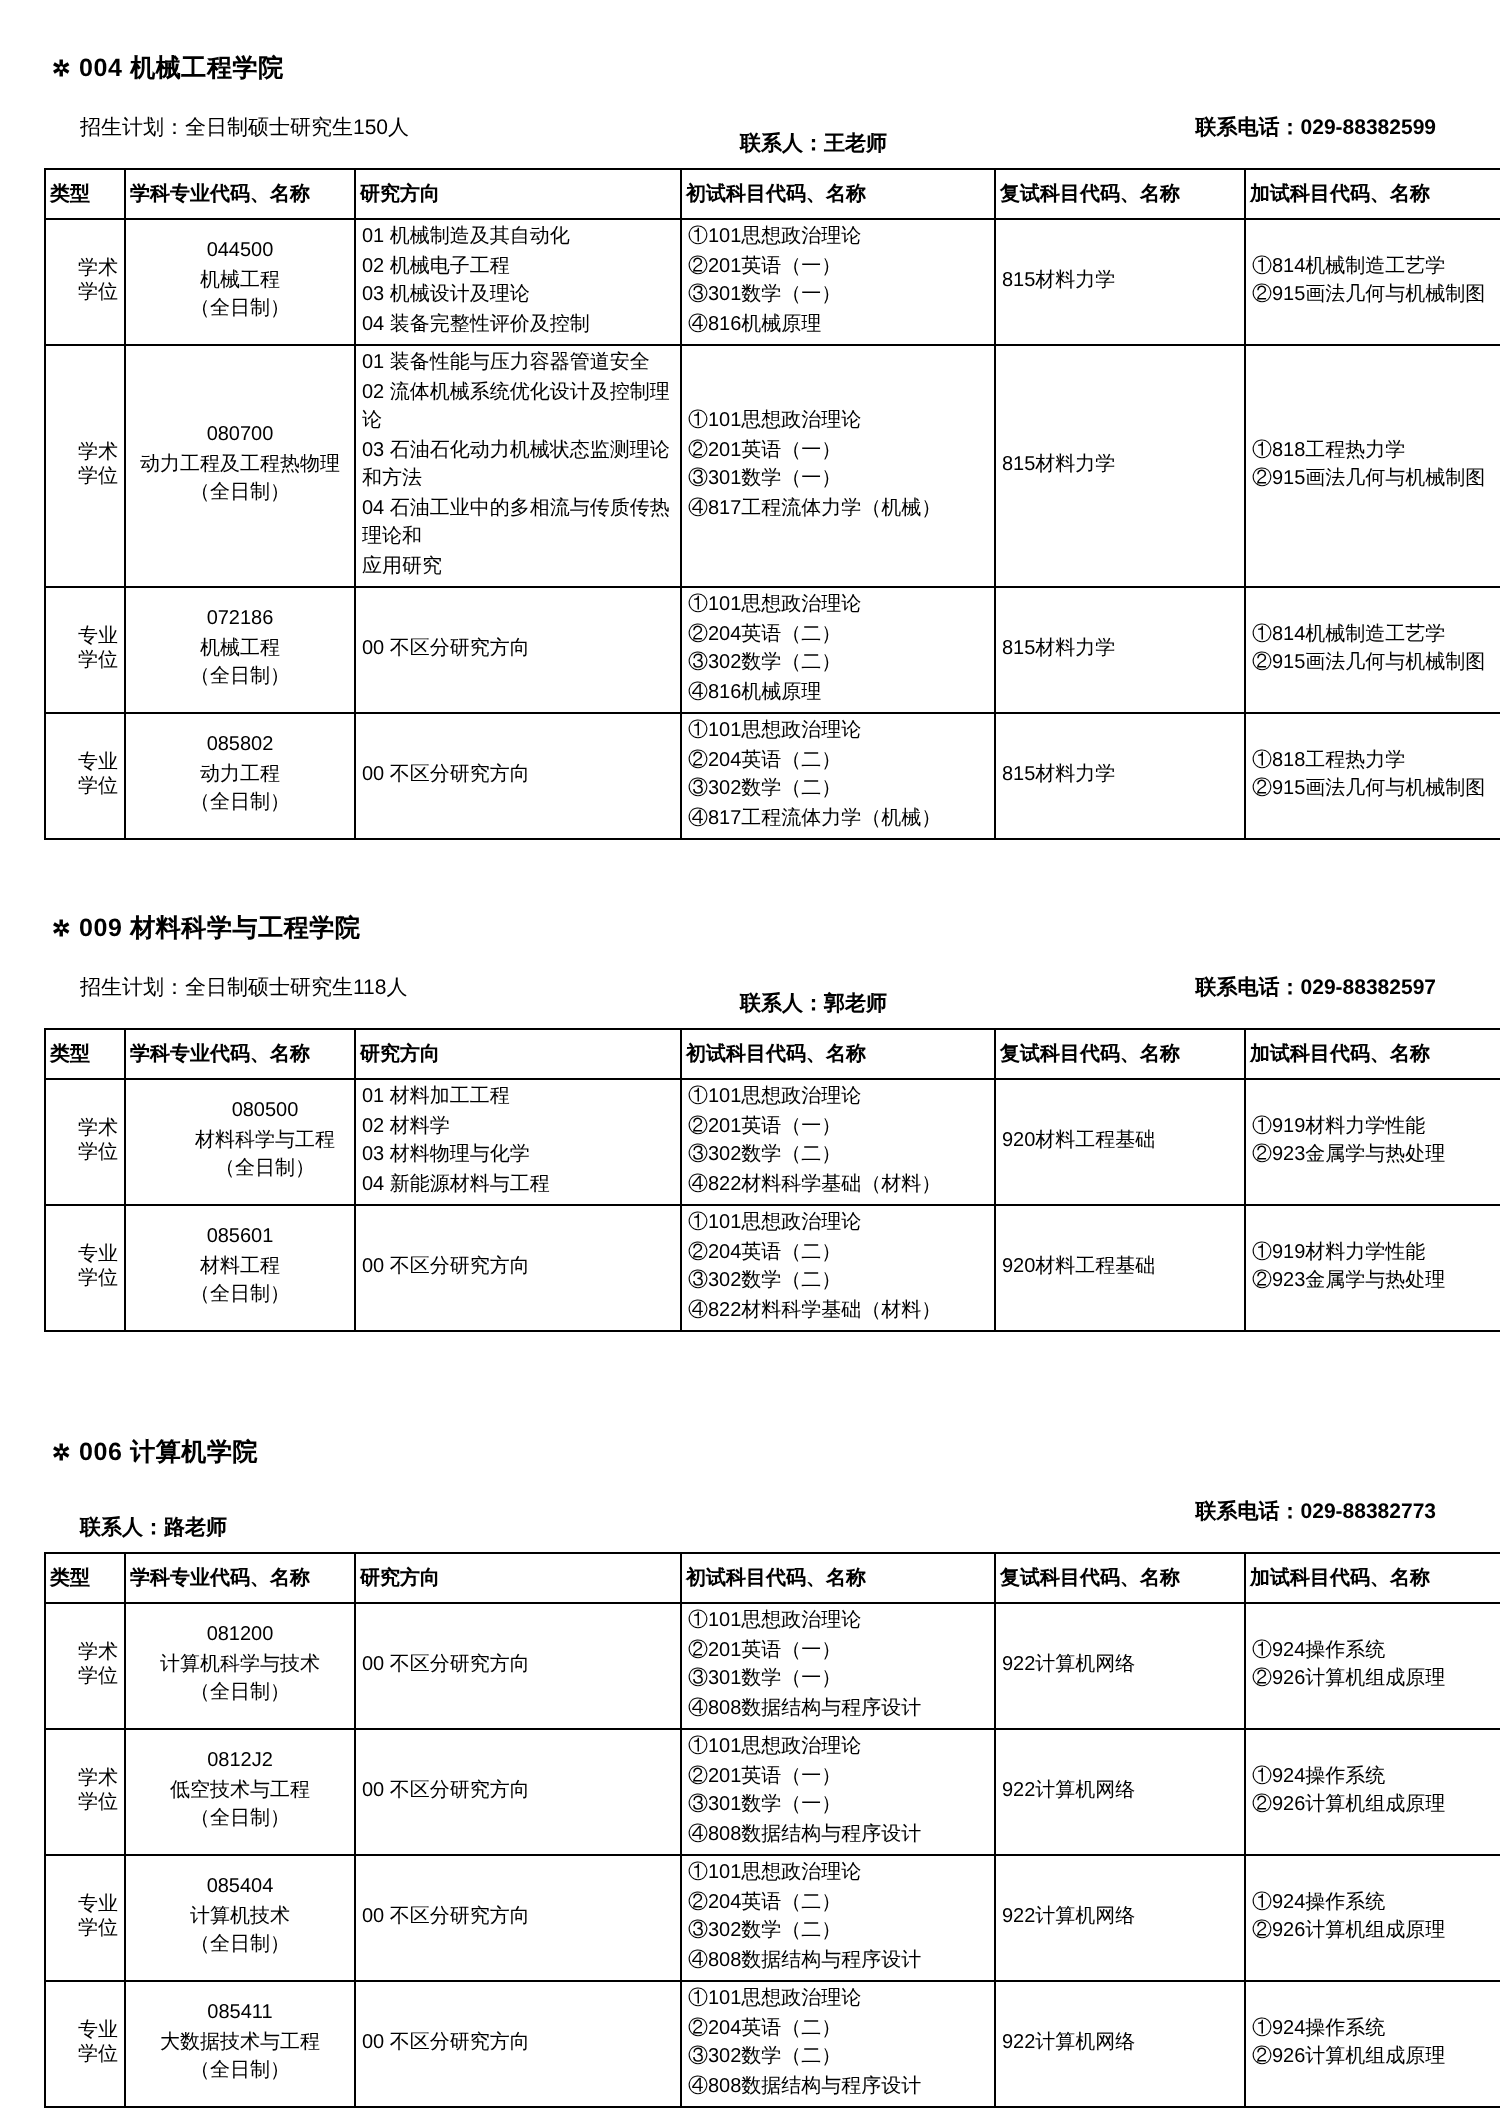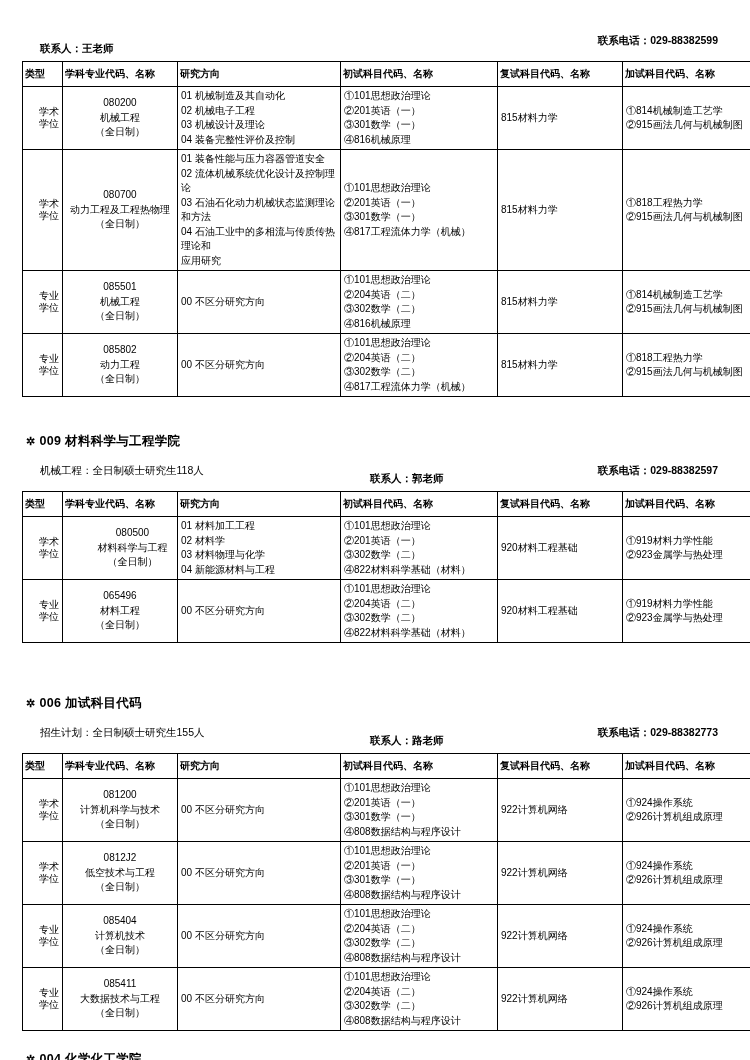--- a/index.html
+++ b/index.html
@@ -105,21 +105,25 @@
   .sp-top { height: 30px; }
   .gap-lg { height: 46px; }
   .gap-md { height: 14px; }
 </style>
 </head>
 <body>
 
 <div class="page">
 
   <div class="section">
+    <div class="sec-head">
+      <span class="star">✲</span><span>004</span>&nbsp;<span>机械工程学院</span>
+    </div>
     <div class="meta-row">
+      <span class="meta-plan">招生计划：全日制硕士研究生150人</span>
       <span class="meta-contact">联系人：王老师</span>
       <span class="meta-phone">联系电话：029-88382599</span>
     </div>
     <table class="maj">
       <colgroup>
         <col class="c-type">
           <col class="c-major">
           <col class="c-dir">
           <col class="c-first">
           <col class="c-retest">
@@ -132,21 +136,21 @@
           <th>研究方向</th>
           <th>初试科目代码、名称</th>
           <th>复试科目代码、名称</th>
           <th>加试科目代码、名称</th>
         </tr>
       </thead>
       <tbody>
         <tr>
           <td class="type" style="white-space: pre-line;">学术
 学位</td>
-          <td class="major" style="white-space: pre-line;">080200
+          <td class="major" style="white-space: pre-line;">044500
 机械工程
 （全日制）</td>
           <td class="dir" style="white-space: pre-line;">01 机械制造及其自动化
 02 机械电子工程
 03 机械设计及理论
 04 装备完整性评价及控制</td>
           <td class="first" style="white-space: pre-line;">①101思想政治理论
 ②201英语（一）
 ③301数学（一）
 ④816机械原理</td>
@@ -169,21 +173,21 @@
 ②201英语（一）
 ③301数学（一）
 ④817工程流体力学（机械）</td>
           <td class="retest" style="white-space: pre-line;">815材料力学</td>
           <td class="extra" style="white-space: pre-line;">①818工程热力学
 ②915画法几何与机械制图</td>
         </tr>
         <tr>
           <td class="type" style="white-space: pre-line;">专业
 学位</td>
-          <td class="major" style="white-space: pre-line;">085501
+          <td class="major" style="white-space: pre-line;">072186
 机械工程
 （全日制）</td>
           <td class="dir" style="white-space: pre-line;">00 不区分研究方向</td>
           <td class="first" style="white-space: pre-line;">①101思想政治理论
 ②204英语（二）
 ③302数学（二）
 ④816机械原理</td>
           <td class="retest" style="white-space: pre-line;">815材料力学</td>
           <td class="extra" style="white-space: pre-line;">①814机械制造工艺学
 ②915画法几何与机械制图</td>
@@ -207,21 +211,21 @@
     </table>
   </div>
 
   <div class="sp-top"></div>
 
   <div class="section">
     <div class="sec-head">
       <span class="star">✲</span><span>009</span>&nbsp;<span>材料科学与工程学院</span>
     </div>
     <div class="meta-row">
-      <span class="meta-plan">机械工程：全日制硕士研究生118人</span>
+      <span class="meta-plan">招生计划：全日制硕士研究生118人</span>
       <span class="meta-contact">联系人：郭老师</span>
       <span class="meta-phone">联系电话：029-88382597</span>
     </div>
     <table class="maj">
       <colgroup>
         <col class="c-type">
           <col class="c-major">
           <col class="c-dir">
           <col class="c-first">
           <col class="c-retest">
@@ -252,44 +256,43 @@
 ②201英语（一）
 ③302数学（二）
 ④822材料科学基础（材料）</td>
           <td class="retest" style="white-space: pre-line;">920材料工程基础</td>
           <td class="extra" style="white-space: pre-line;">①919材料力学性能
 ②923金属学与热处理</td>
         </tr>
         <tr>
           <td class="type" style="white-space: pre-line;">专业
 学位</td>
-          <td class="major" style="white-space: pre-line;">065496
+          <td class="major" style="white-space: pre-line;">085601
 材料工程
 （全日制）</td>
           <td class="dir" style="white-space: pre-line;">00 不区分研究方向</td>
           <td class="first" style="white-space: pre-line;">①101思想政治理论
 ②204英语（二）
 ③302数学（二）
 ④822材料科学基础（材料）</td>
           <td class="retest" style="white-space: pre-line;">920材料工程基础</td>
           <td class="extra" style="white-space: pre-line;">①919材料力学性能
 ②923金属学与热处理</td>
         </tr>
       </tbody>
     </table>
   </div>
 
   <div class="gap-lg"></div>
 
   <div class="section">
     <div class="sec-head">
-      <span class="star">✲</span><span>006</span>&nbsp;<span>加试科目代码</span>
+      <span class="star">✲</span><span>006</span>&nbsp;<span>计算机学院</span>
     </div>
     <div class="meta-row">
-      <span class="meta-plan">招生计划：全日制硕士研究生155人</span>
       <span class="meta-contact">联系人：路老师</span>
       <span class="meta-phone">联系电话：029-88382773</span>
     </div>
     <table class="maj">
       <colgroup>
         <col class="c-type">
           <col class="c-major">
           <col class="c-dir">
           <col class="c-first">
           <col class="c-retest">

